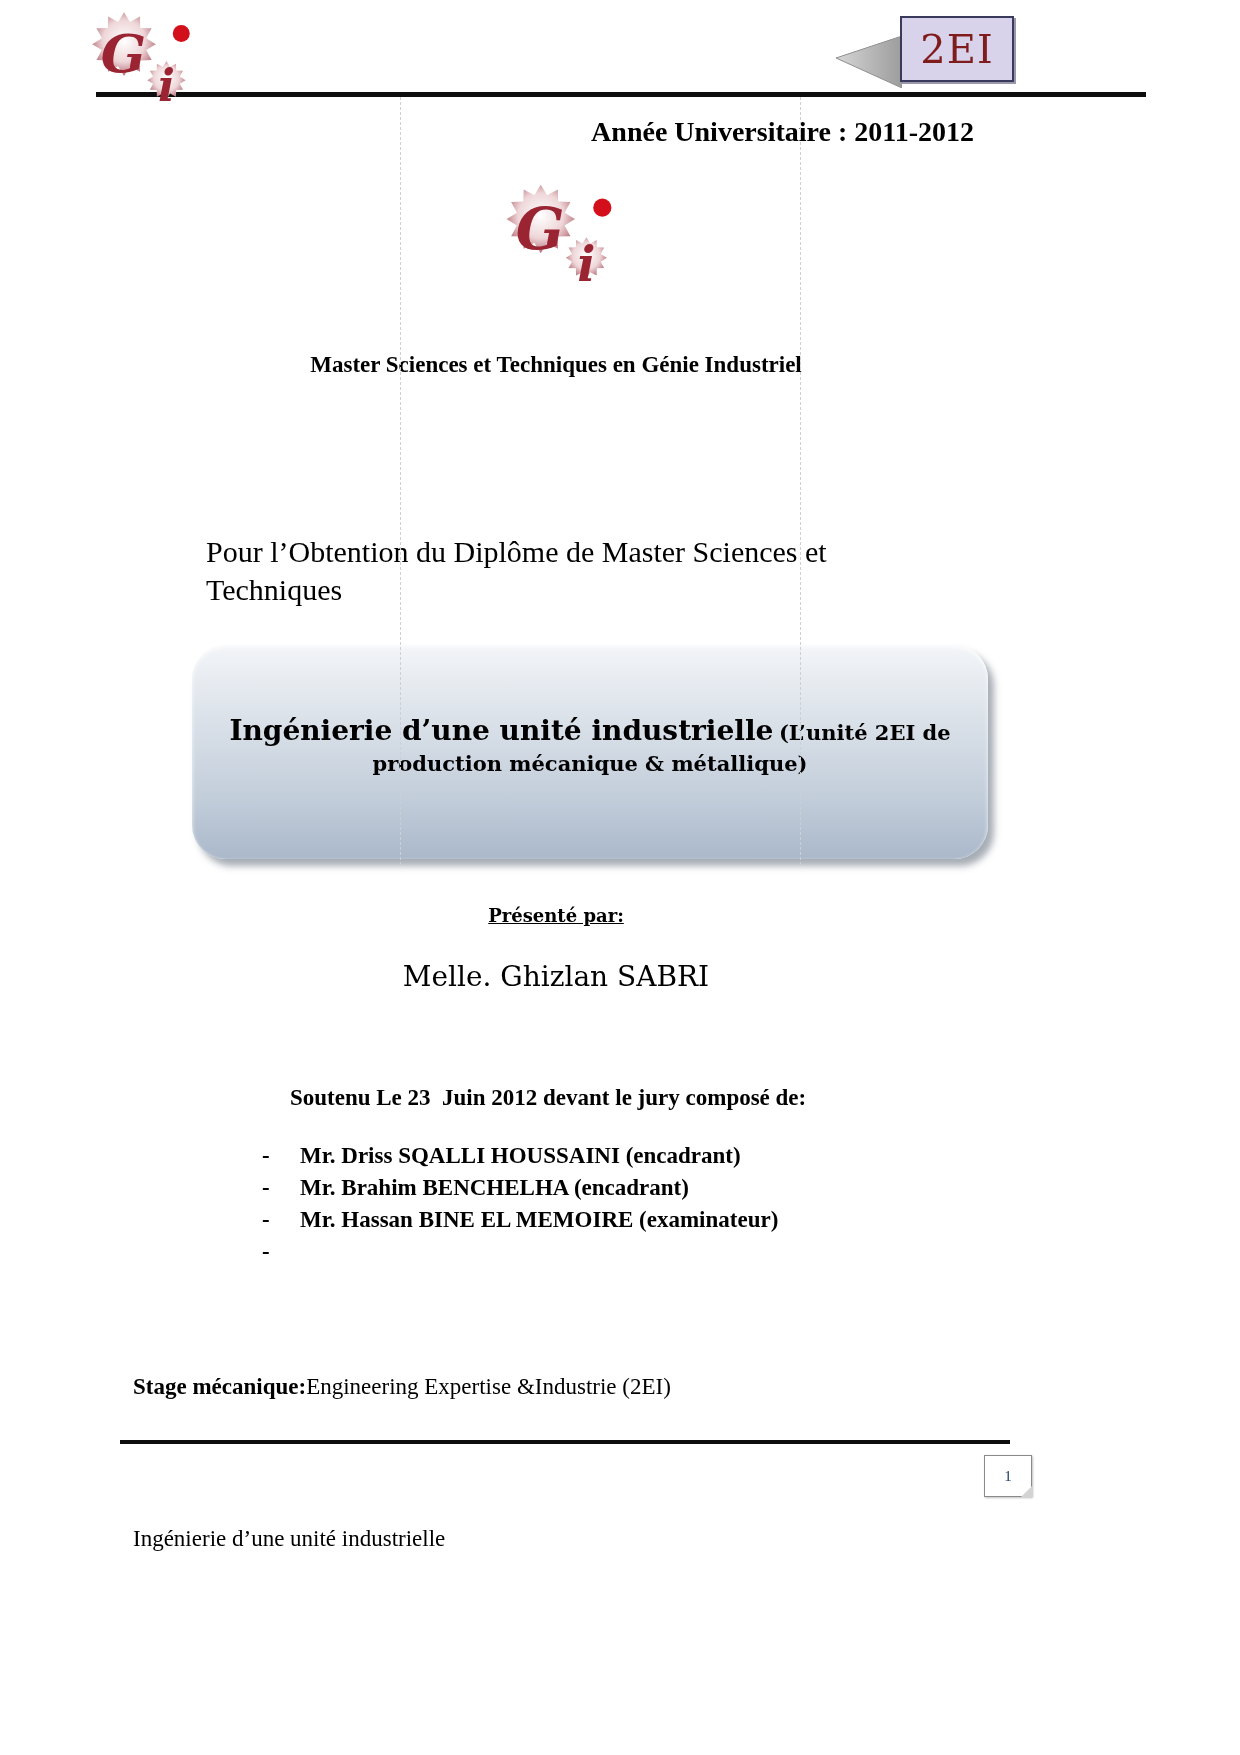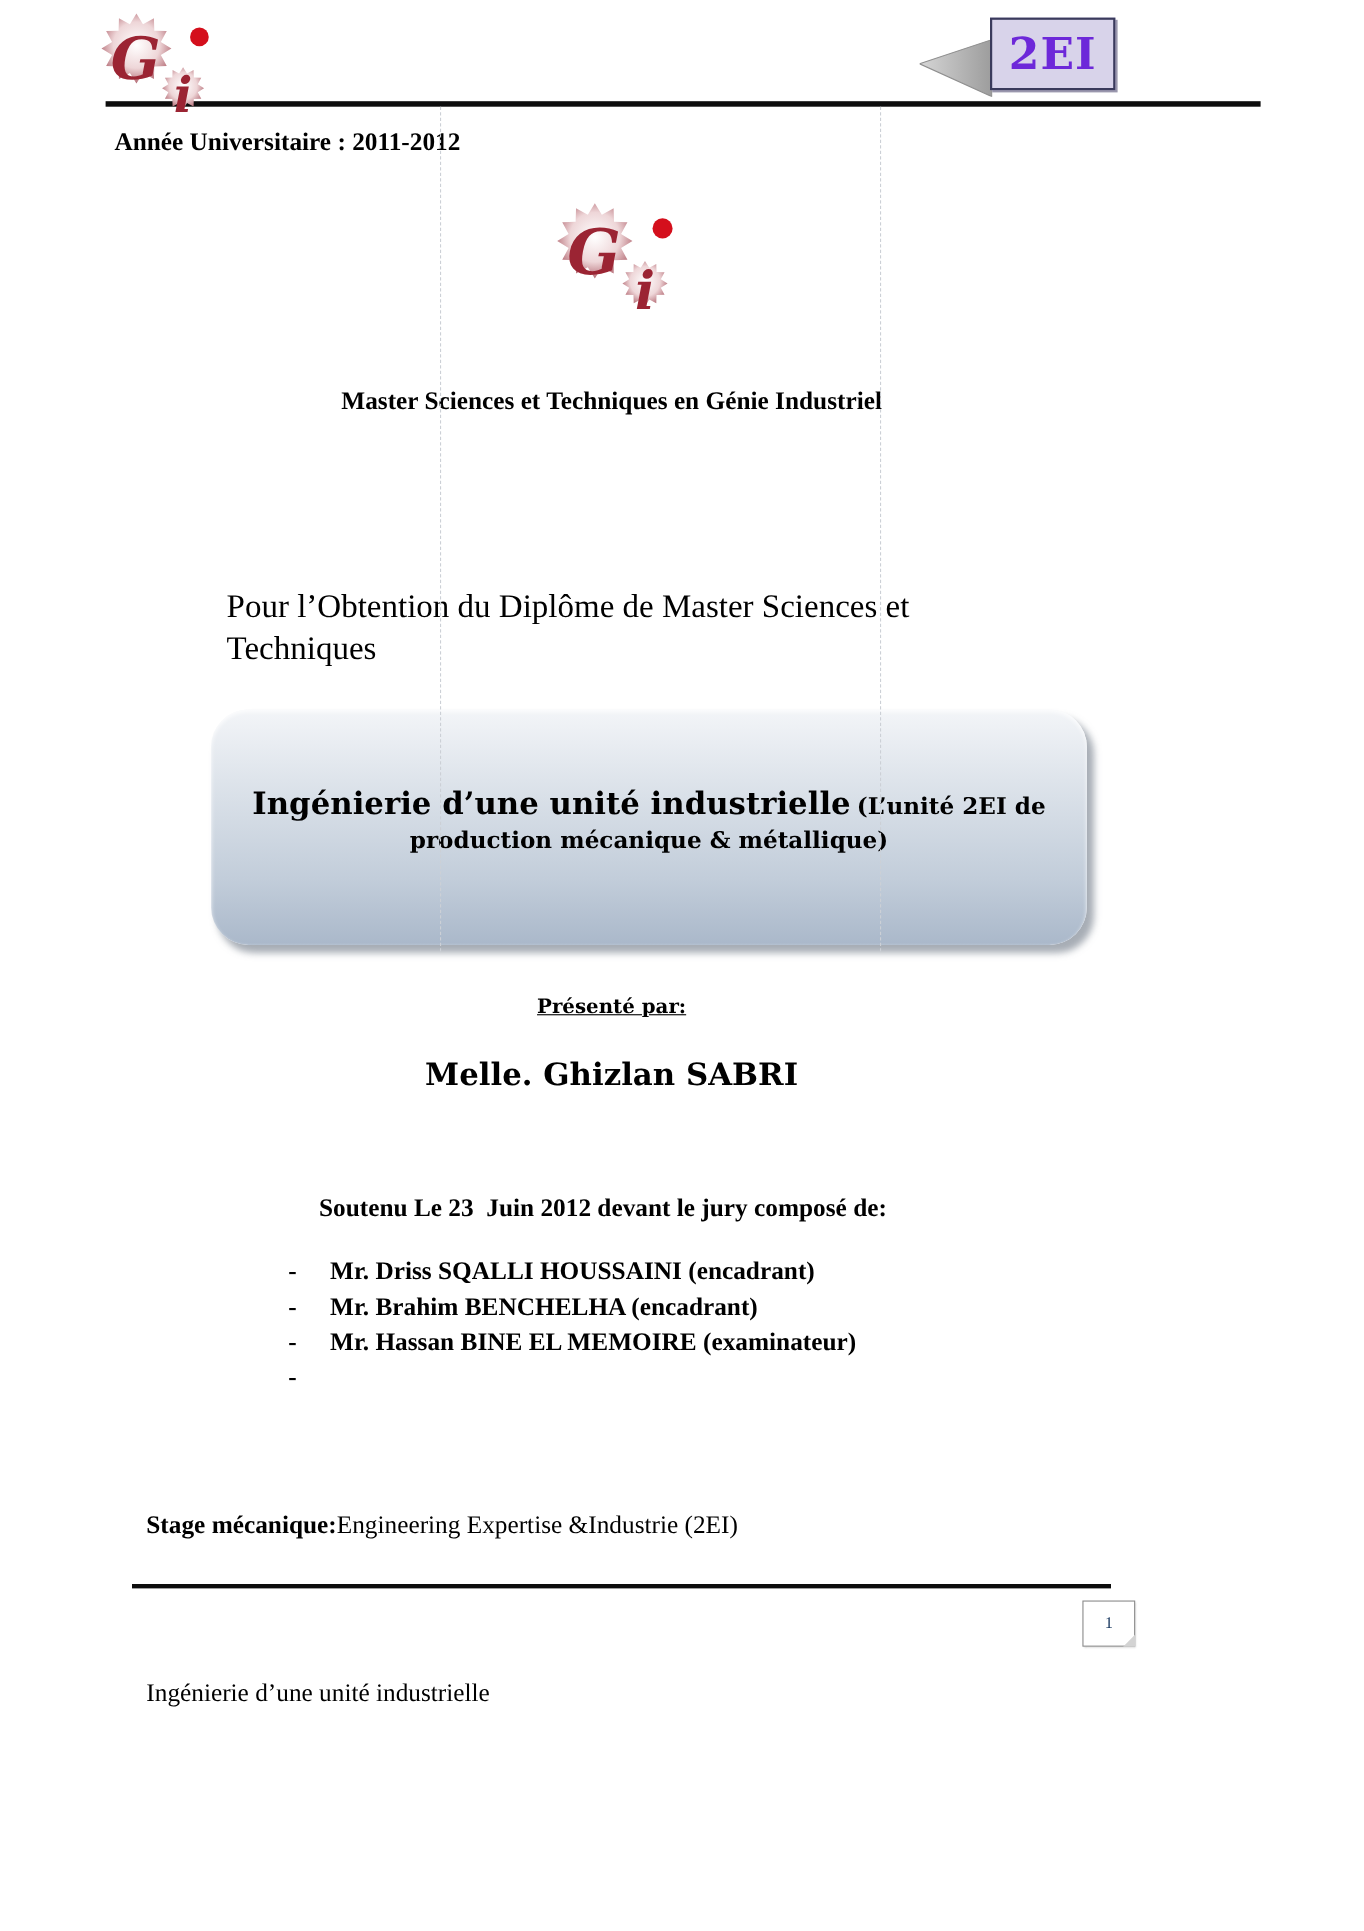--- a/index.html
+++ b/index.html
@@ -18,27 +18,27 @@
   .logo-center { position:absolute; top:178px; left:500px; width:118px; height:114px; }
   .badge-wrap { position:absolute; top:16px; left:900px; width:114px; height:68px; z-index:4; }
   .badge-arrow { position:absolute; left:-64px; top:20px; width:66px; height:52px; }
   .badge-box {
     position:absolute; left:0; top:0; width:110px; height:62px;
     background:#d8d3ea; border:2px solid #3a3a5c;
     display:flex; align-items:center; justify-content:center;
     box-shadow:2px 2px 0 #9a97ad;
   }
   .badge-box span {
-    font-family:"DejaVu Serif", serif; font-weight:bold; font-size:40px;
-    color:#6d28d9; letter-spacing:1px;
+    font-family:"DejaVu Serif", serif; font-weight:normal; font-size:40px;
+    color:#7f1d1d; letter-spacing:1px;
   }
   .header-rule { position:absolute; top:92px; left:96px; width:1050px; height:5px; background:#0d0d0d; z-index:2; }
 
-  .academic-year { position:absolute; top:116px; left:104px; width:890px;
-    font-weight:bold; font-size:23px; }
+  .academic-year { position:absolute; top:116px; left:84px; width:890px;
+    text-align:right; font-weight:bold; font-size:28px; }
 
   .program { position:absolute; top:352px; left:96px; width:920px;
     text-align:center; font-weight:bold; font-size:23px; }
 
   .doc-type { position:absolute; top:490px; left:96px; width:920px;
     text-align:center; font-weight:bold; font-size:31px; }
   .doc-sub { position:absolute; top:533px; left:206px; width:700px;
     text-align:left; font-size:30px; line-height:1.28; }
 
   .title-box {
@@ -52,21 +52,21 @@
     width:778px; text-align:center; font-family:"DejaVu Serif", serif;
     font-weight:bold; line-height:1.35; margin-top:-14px;
   }
   .t-main { font-size:28px; }
   .t-paren { font-size:21px; }
 
   .presented { position:absolute; top:905px; left:96px; width:920px; text-align:center;
     font-family:"DejaVu Serif", serif; font-weight:bold; font-size:18px;
     text-decoration:underline; }
   .author { position:absolute; top:960px; left:96px; width:920px; text-align:center;
-    font-family:"DejaVu Serif", serif; font-weight:bold; font-size:28px; }
+    font-family:"DejaVu Serif", serif; font-weight:normal; font-size:28px; }
 
   .defense { position:absolute; top:1085px; left:290px; font-weight:bold; font-size:23px;
     white-space:pre-wrap; }
   .jury { position:absolute; top:1140px; left:96px; width:920px; list-style:none;
     margin:0; padding:0; }
   .jury li { display:flex; padding-left:166px; font-weight:bold; font-size:23px;
     line-height:32px; }
   .jury .dash { width:38px; }
 
   .stage { position:absolute; top:1374px; left:133px; font-size:23px; }

